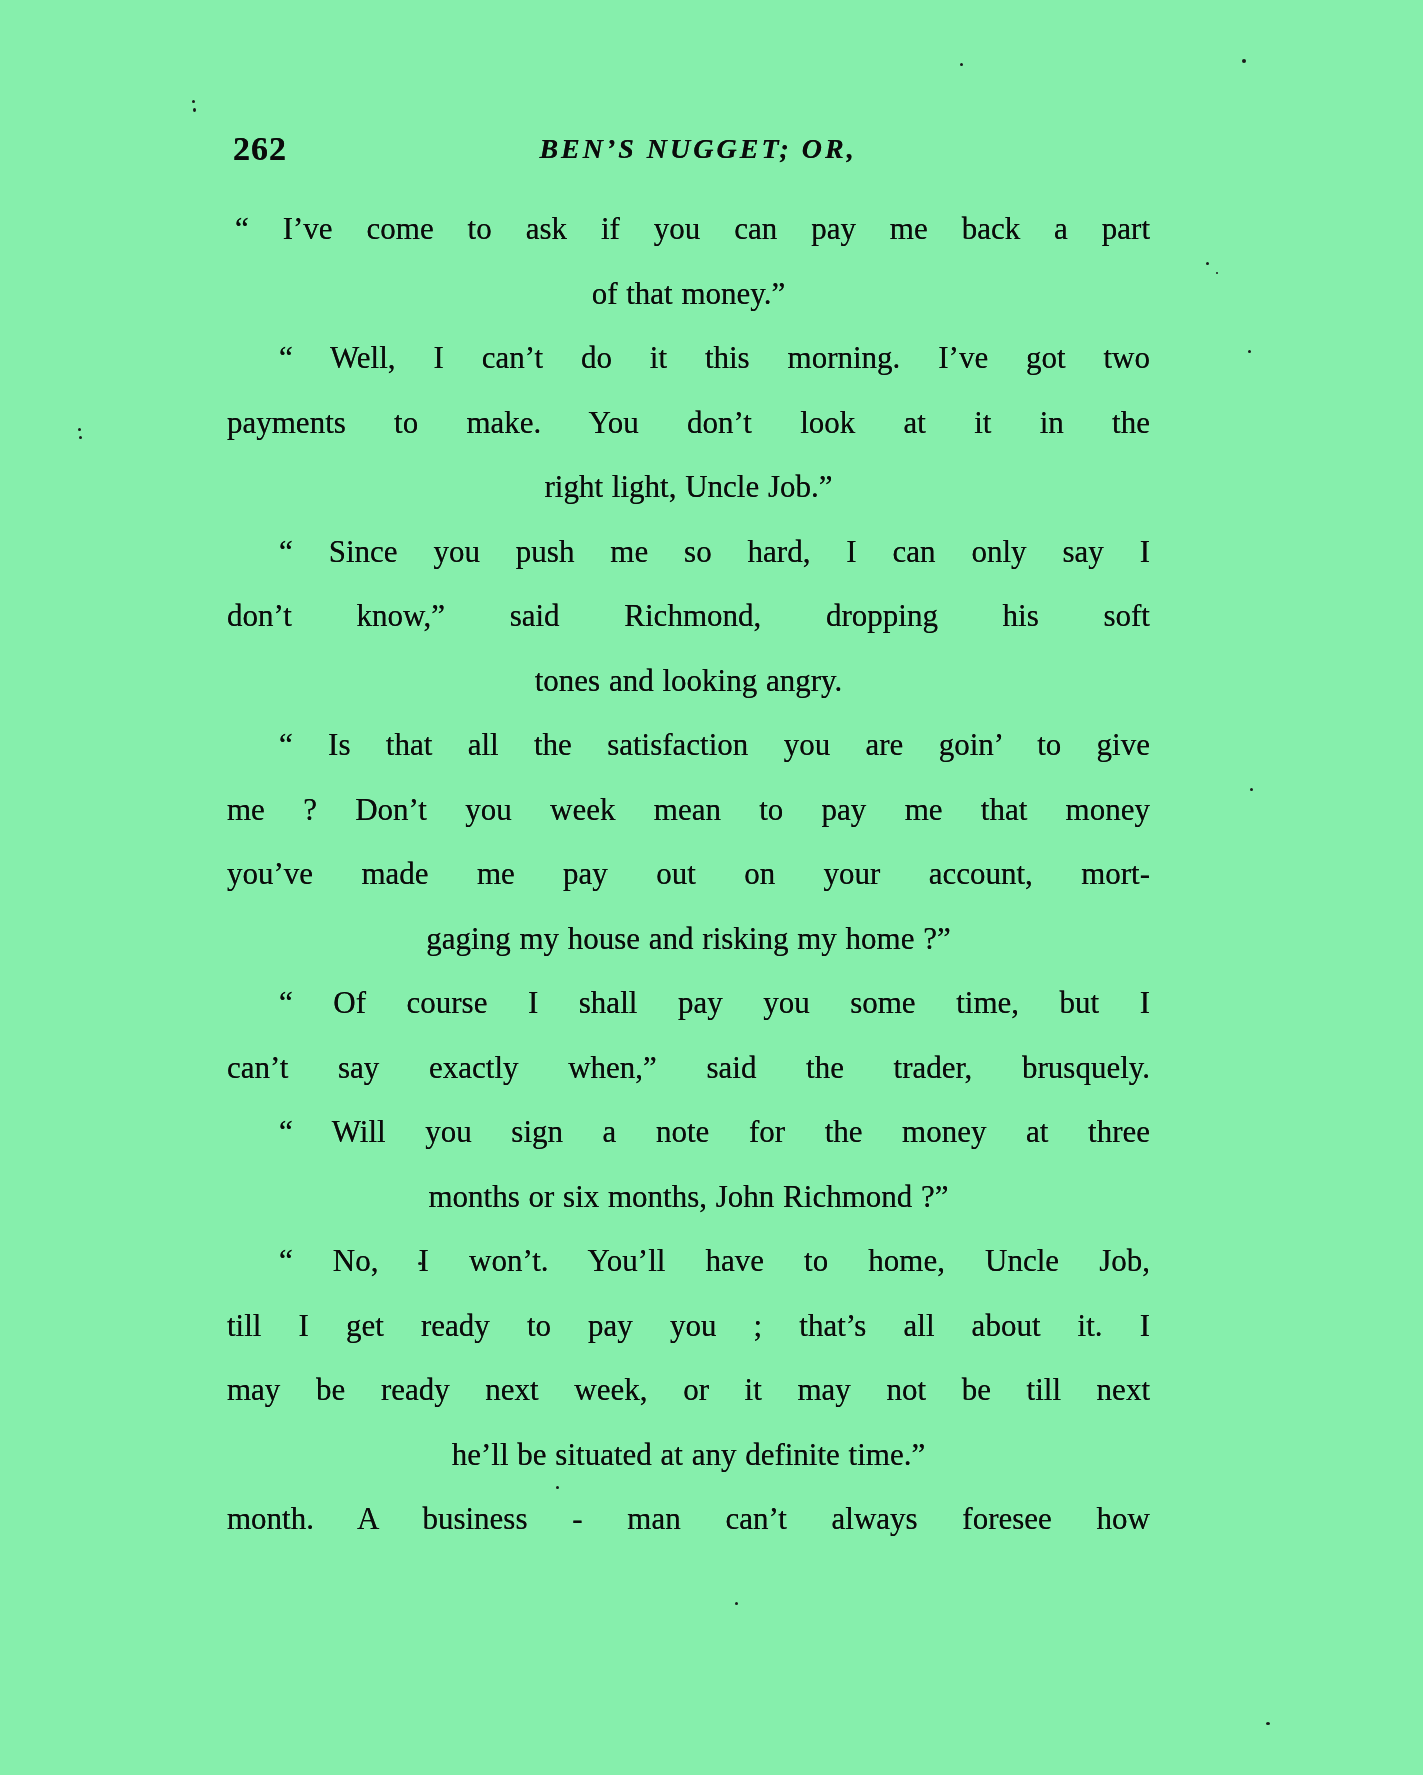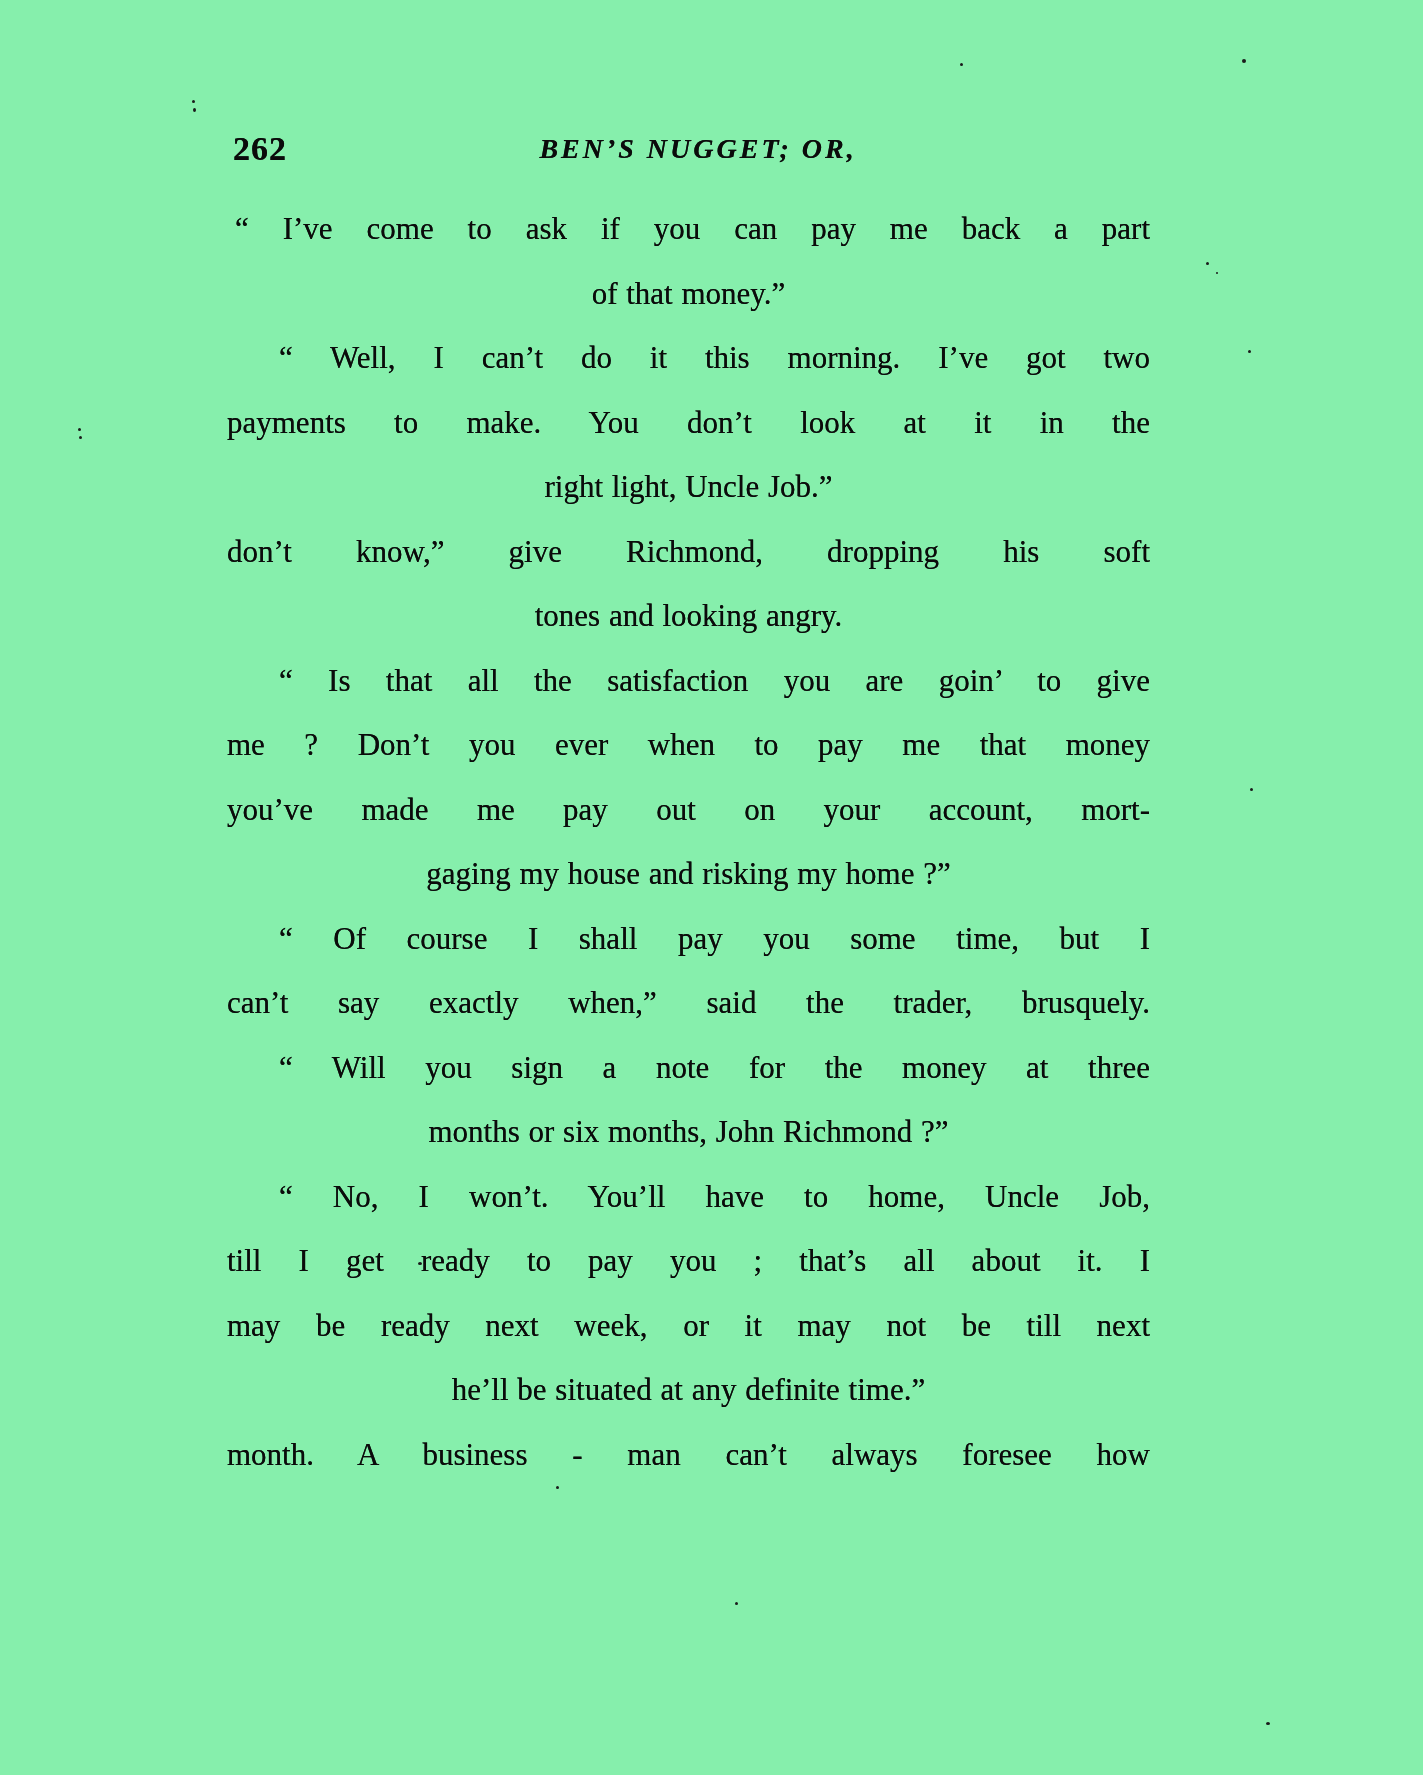--- a/index.html
+++ b/index.html
@@ -90,27 +90,28 @@
     </div>
 
     <div class="paragraph">
       <div class="line justify indent">“ Well, I can’t do it this morning. I’ve got two</div>
       <div class="line justify">payments to make. You don’t look at it in the</div>
       <div class="line">right light, Uncle Job.”</div>
     </div>
 
 
     <div class="paragraph">
-      <div class="line justify">don’t know,” give Richmond, dropping his soft</div>
+      <div class="line justify indent">“ Since you push me so hard, I can only say I</div>
+      <div class="line justify">don’t know,” said Richmond, dropping his soft</div>
       <div class="line">tones and looking angry.</div>
     </div>
 
     <div class="paragraph">
       <div class="line justify indent">“ Is that all the satisfaction you are goin’ to give</div>
-      <div class="line justify">me ? Don’t you ever when to pay me that money</div>
+      <div class="line justify">me ? Don’t you week mean to pay me that money</div>
       <div class="line justify">you’ve made me pay out on your account, mort-</div>
       <div class="line">gaging my house and risking my home ?”</div>
     </div>
 
     <div class="paragraph">
       <div class="line justify indent">“ Of course I shall pay you some time, but I</div>
       <div class="line justify">can’t say exactly when,” said the trader, brusquely.</div>
     </div>
 
     <div class="paragraph">

